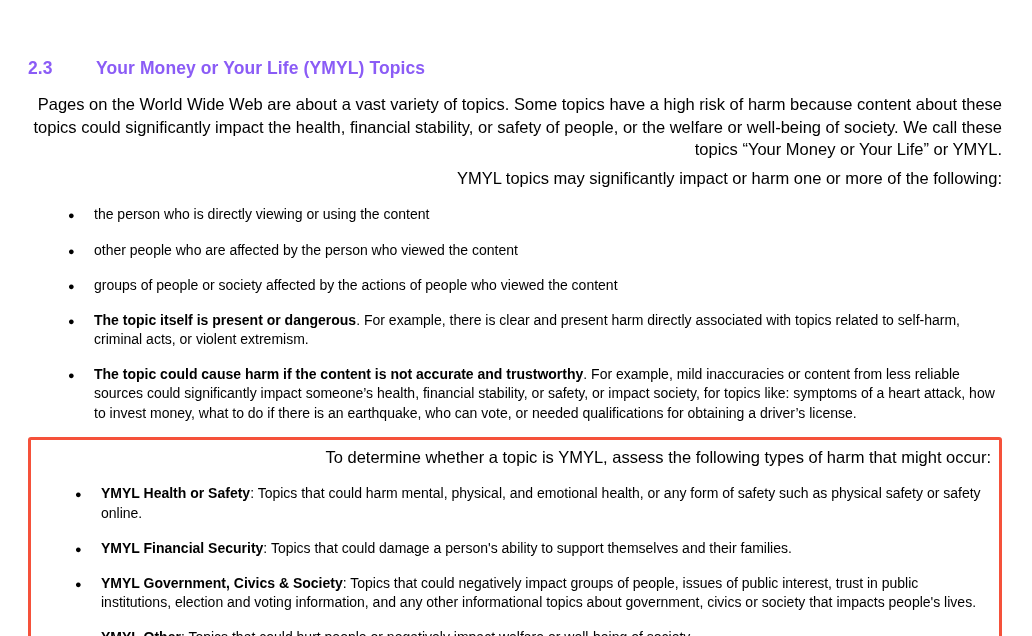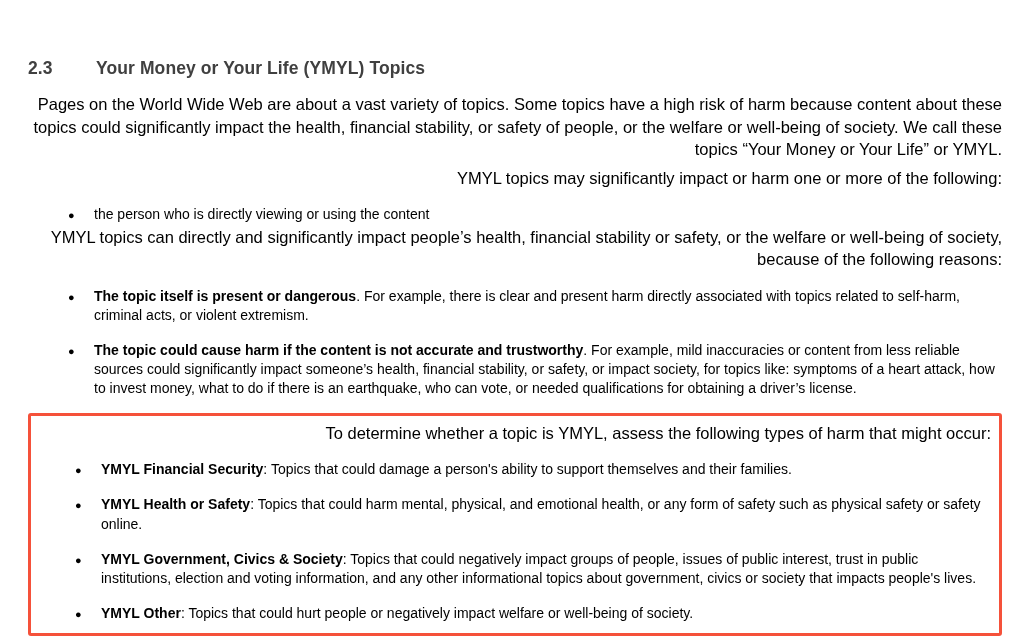--- a/index.html
+++ b/index.html
@@ -18,21 +18,21 @@
     position: relative;
     width: 1032px;
     height: 636px;
     box-sizing: border-box;
     padding: 14px 30px 0 28px;
   }
   
   .heading {
     display: flex;
     align-items: baseline;
-    color: #404040;
+    color: #8b5cf6;
     font-weight: bold;
     font-size: 17.5px;
     margin: 0 0 14px 0;
     letter-spacing: 0.1px;
   }
   .heading .num {
     width: 68px;
     flex: 0 0 68px;
   }
   .heading .title {
@@ -96,32 +96,33 @@
     <span class="num">2.3</span>
     <span class="title">Your Money or Your Life (YMYL) Topics</span>
   </div>
 
   <p class="para">Pages on the World Wide Web are about a vast variety of topics.  Some topics have a high risk of harm because content about these topics could significantly impact the health, financial stability, or safety of people, or the welfare or well-being of society.  We call these topics “Your Money or Your Life” or YMYL.</p>
 
   <p class="para spaced">YMYL topics may significantly impact or harm one or more of the following:</p>
 
   <ul class="bullets">
     <li><span>the person who is directly viewing or using the content</span></li>
+    <li><span>other people who are affected by the person who viewed the content</span></li>
+    <li><span>groups of people or society affected by the actions of people who viewed the content</span></li>
   </ul>
 
-  <p class="para spaced">YMYL topics can directly and significantly impact people’s health, financial stability or safety, or the welfare or well-being of society, because of the following reasons:</p>
 
   <ul class="bullets">
     <li><span class="b">The topic itself is present or dangerous</span><span>.  For example, there is clear and present harm directly associated with topics related to self-harm, criminal acts, or violent extremism.</span></li>
     <li><span class="b">The topic could cause harm if the content is not accurate and trustworthy</span><span>.  For example, mild inaccuracies or content from less reliable sources could significantly impact someone’s health, financial stability, or safety, or impact society, for topics like: symptoms of a heart attack, how to invest money, what to do if there is an earthquake, who can vote, or needed qualifications for obtaining a driver’s license.</span></li>
   </ul>
 
   <div class="highlight-box">
     <p class="para">To determine whether a topic is YMYL, assess the following types of harm that might occur:</p>
     <ul class="bullets">
+      <li><span class="b">YMYL Health or Safety</span><span>: Topics that could harm mental, physical, and emotional health, or any form of safety such as physical safety or safety online.</span></li>
       <li><span class="b">YMYL Financial Security</span><span>: Topics that could damage a person's ability to support themselves and their families.</span></li>
-      <li><span class="b">YMYL Health or Safety</span><span>: Topics that could harm mental, physical, and emotional health, or any form of safety such as physical safety or safety online.</span></li>
       <li><span class="b">YMYL Government, Civics &amp; Society</span><span>: Topics that could negatively impact groups of people, issues of public interest, trust in public institutions, election and voting information, and any other informational topics about government, civics or society that impacts people's lives.</span></li>
       <li><span class="b">YMYL Other</span><span>: Topics that could hurt people or negatively impact welfare or well-being of society.</span></li>
     </ul>
   </div>
 
 </div>
 
 </body></html>

